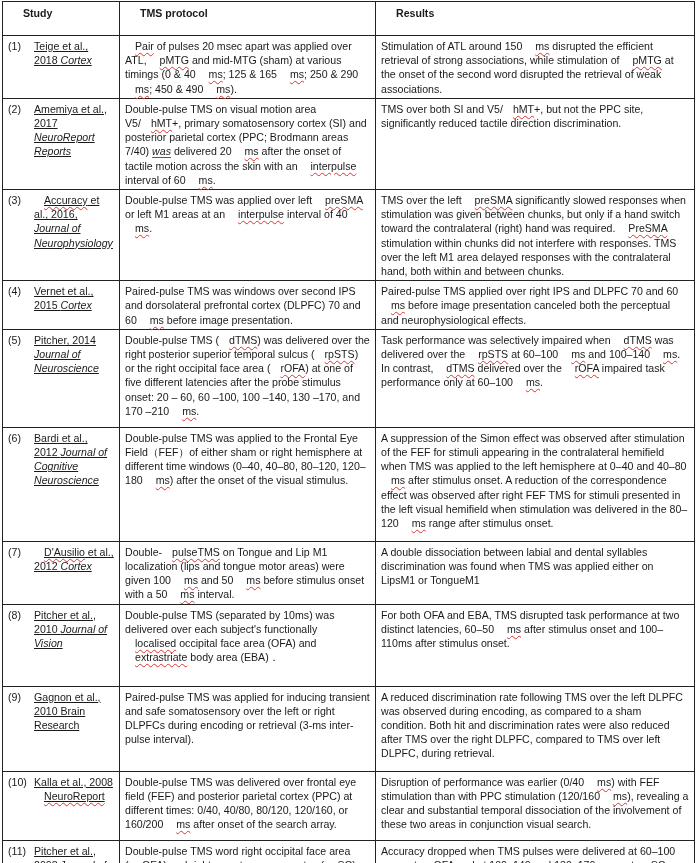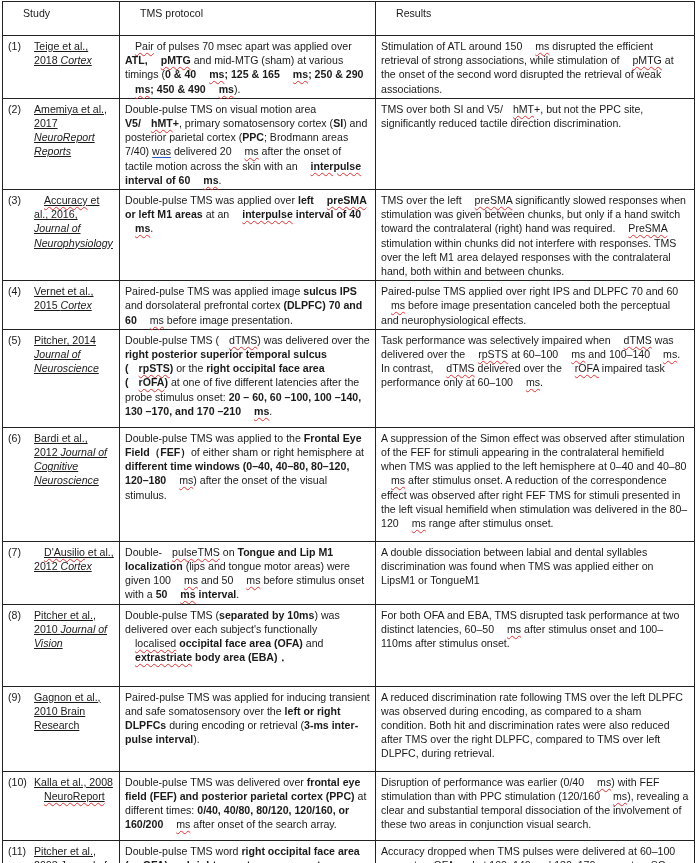--- a/index.html
+++ b/index.html
@@ -14,30 +14,30 @@
     border-collapse: collapse;
     table-layout: fixed;
   }
   td, th {
     border: 1.3px solid #222;
     vertical-align: top;
     text-align: left;
     padding: 3px 5px 2px 5px;
     line-height: 14.2px;
   }
-  th { font-weight: normal; height: 27px; padding-top: 4px; padding-left: 20px; }
+  th { font-weight: bold; height: 27px; padding-top: 4px; padding-left: 20px; }
   col.c1 { width: 117px; }
   col.c2 { width: 256px; }
   col.c3 { width: 319px; }
   .study { display: flex; }
   .num { width: 26px; flex: none; }
   .cite { flex: 1; text-decoration: underline; }
   .sq { text-decoration: underline wavy #d33; text-decoration-thickness: 1px; text-underline-offset: 2px; padding-left: 10px; }
-  .sqb { text-decoration: underline #2a56c6; text-underline-offset: 2px; }
-  b { font-weight: bold; }
+  .sqb { text-decoration: underline #2a56c6; text-underline-offset: 2px; font-style: italic; }
+  b { font-weight: normal; }
   i { font-style: italic; }
 </style>
 </head>
 <body>
 
 <table>
   <colgroup>
       <col class="c1">
       <col class="c2">
       <col class="c3">
@@ -50,21 +50,21 @@
     </tr>
   </thead>
   <tbody id="tbody">
       <tr style="height: 54px;">
         <td>
           <div class="study">
             <span class="num">(1)</span>
             <span class="cite"><span>Teige et al., 2018 </span><i>Cortex</i></span>
           </div>
         </td>
-        <td><span class="sq">Pair</span><span> of pulses 70 msec apart was applied over </span><b>ATL, </b><b class="sq">pMTG</b><span> and mid-MTG (sham) at various timings (</span><b>0 &amp; 40 </b><b class="sq">ms</b><b>; 125 &amp; 165 </b><b class="sq">ms</b><b>; 250 &amp; 290 </b><b class="sq">ms</b><b>; 450 &amp; 490 </b><b class="sq">ms</b><span>).</span></td>
+        <td><span class="sq">Pair</span><span> of pulses 20 msec apart was applied over </span><b>ATL, </b><b class="sq">pMTG</b><span> and mid-MTG (sham) at various timings (</span><b>0 &amp; 40 </b><b class="sq">ms</b><b>; 125 &amp; 165 </b><b class="sq">ms</b><b>; 250 &amp; 290 </b><b class="sq">ms</b><b>; 450 &amp; 490 </b><b class="sq">ms</b><span>).</span></td>
         <td><span>Stimulation of ATL around 150 </span><span class="sq">ms</span><span> disrupted the efficient retrieval of strong associations, while stimulation of </span><span class="sq">pMTG</span><span> at the onset of the second word disrupted the retrieval of weak associations.</span></td>
       </tr>
       <tr style="height: 83px;">
         <td>
           <div class="study">
             <span class="num">(2)</span>
             <span class="cite"><span>Amemiya et al., 2017 </span><i>NeuroReport Reports</i></span>
           </div>
         </td>
         <td><span>Double-pulse TMS on visual motion area </span><b>V5/</b><b class="sq">hMT</b><b>+</b><span>, primary somatosensory cortex (</span><b>SI</b><span>) and posterior parietal cortex (</span><b>PPC</b><span>; Brodmann areas 7/40) </span><span class="sqb">was</span><span> delivered 20 </span><span class="sq">ms</span><span> after the onset of tactile motion across the skin with an </span><b class="sq">interpulse</b><b> interval of 60 </b><b class="sq">ms</b><span>.</span></td>
@@ -80,21 +80,21 @@
         <td><span>Double-pulse TMS was applied over </span><b>left </b><b class="sq">preSMA</b><b> or left M1 areas</b><span> at an </span><b class="sq">interpulse</b><b> interval of 40 </b><b class="sq">ms</b><span>.</span></td>
         <td><span>TMS over the left </span><span class="sq">preSMA</span><span> significantly slowed responses when stimulation was given between chunks, but only if a hand switch toward the contralateral (right) hand was required. </span><span class="sq">PreSMA</span><span> stimulation within chunks did not interfere with responses. TMS over the left M1 area delayed responses with the contralateral hand, both within and between chunks.</span></td>
       </tr>
       <tr style="height: 48px;">
         <td>
           <div class="study">
             <span class="num">(4)</span>
             <span class="cite"><span>Vernet et al., 2015 </span><i>Cortex</i></span>
           </div>
         </td>
-        <td><span>Paired-pulse TMS was applied image </span><b>sulcus IPS</b><span> and dorsolateral prefrontal cortex </span><b>(DLPFC) 70 and 60 </b><span class="sq">ms</span><span> before image presentation.</span></td>
+        <td><span>Paired-pulse TMS was windows over </span><b>second IPS</b><span> and dorsolateral prefrontal cortex </span><b>(DLPFC) 70 and 60 </b><span class="sq">ms</span><span> before image presentation.</span></td>
         <td><span>Paired-pulse TMS applied over right IPS and DLPFC 70 and 60 </span><span class="sq">ms</span><span> before image presentation canceled both the perceptual and neurophysiological effects.</span></td>
       </tr>
       <tr style="height: 98px;">
         <td>
           <div class="study">
             <span class="num">(5)</span>
             <span class="cite"><span>Pitcher, 2014 </span><i>Journal of Neuroscience</i></span>
           </div>
         </td>
         <td><span>Double-pulse TMS (</span><span class="sq">dTMS</span><span>) was delivered over the </span><b>right posterior superior temporal sulcus (</b><b class="sq">rpSTS</b><b>)</b><span> or the </span><b>right occipital face area (</b><b class="sq">rOFA</b><b>)</b><span> at one of five different latencies after the probe stimulus onset: </span><b>20 – 60, 60 –100, 100 –140, 130 –170, and 170 –210 </b><b class="sq">ms</b><span>.</span></td>

